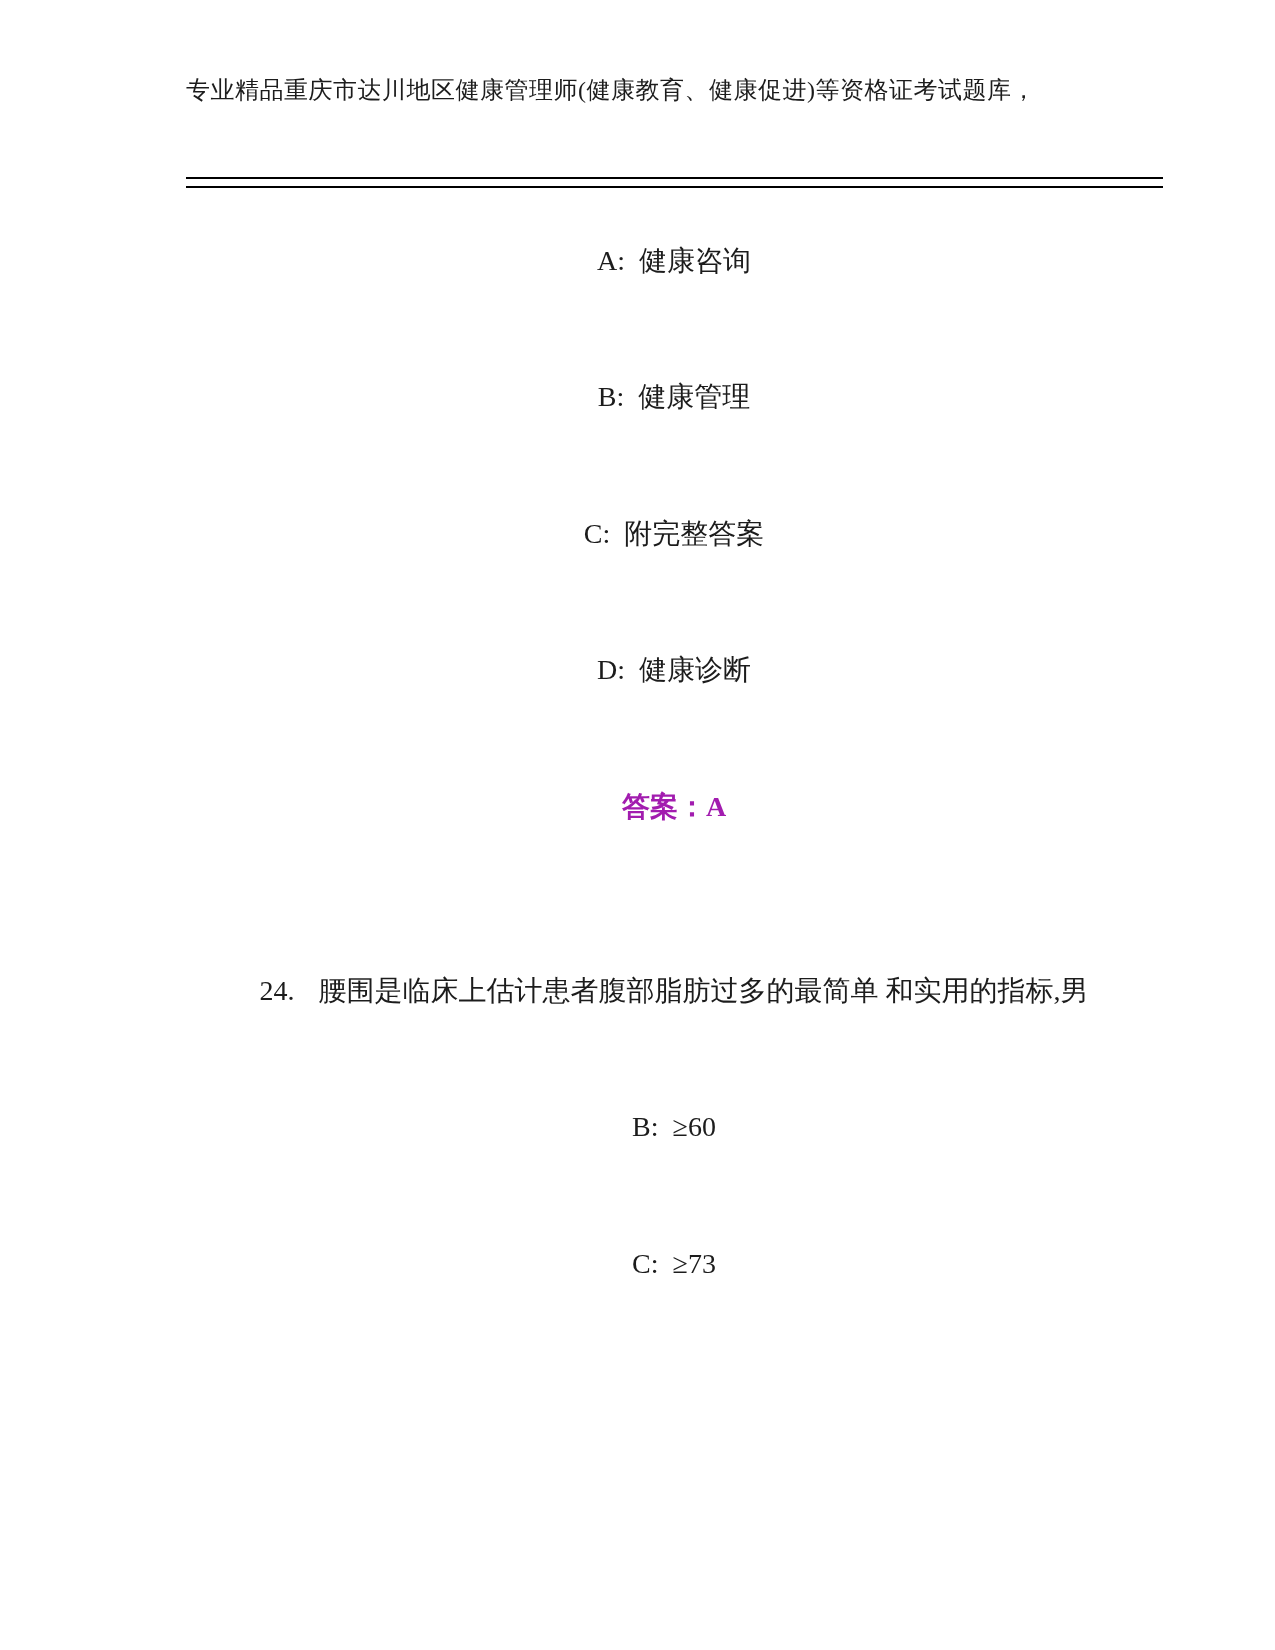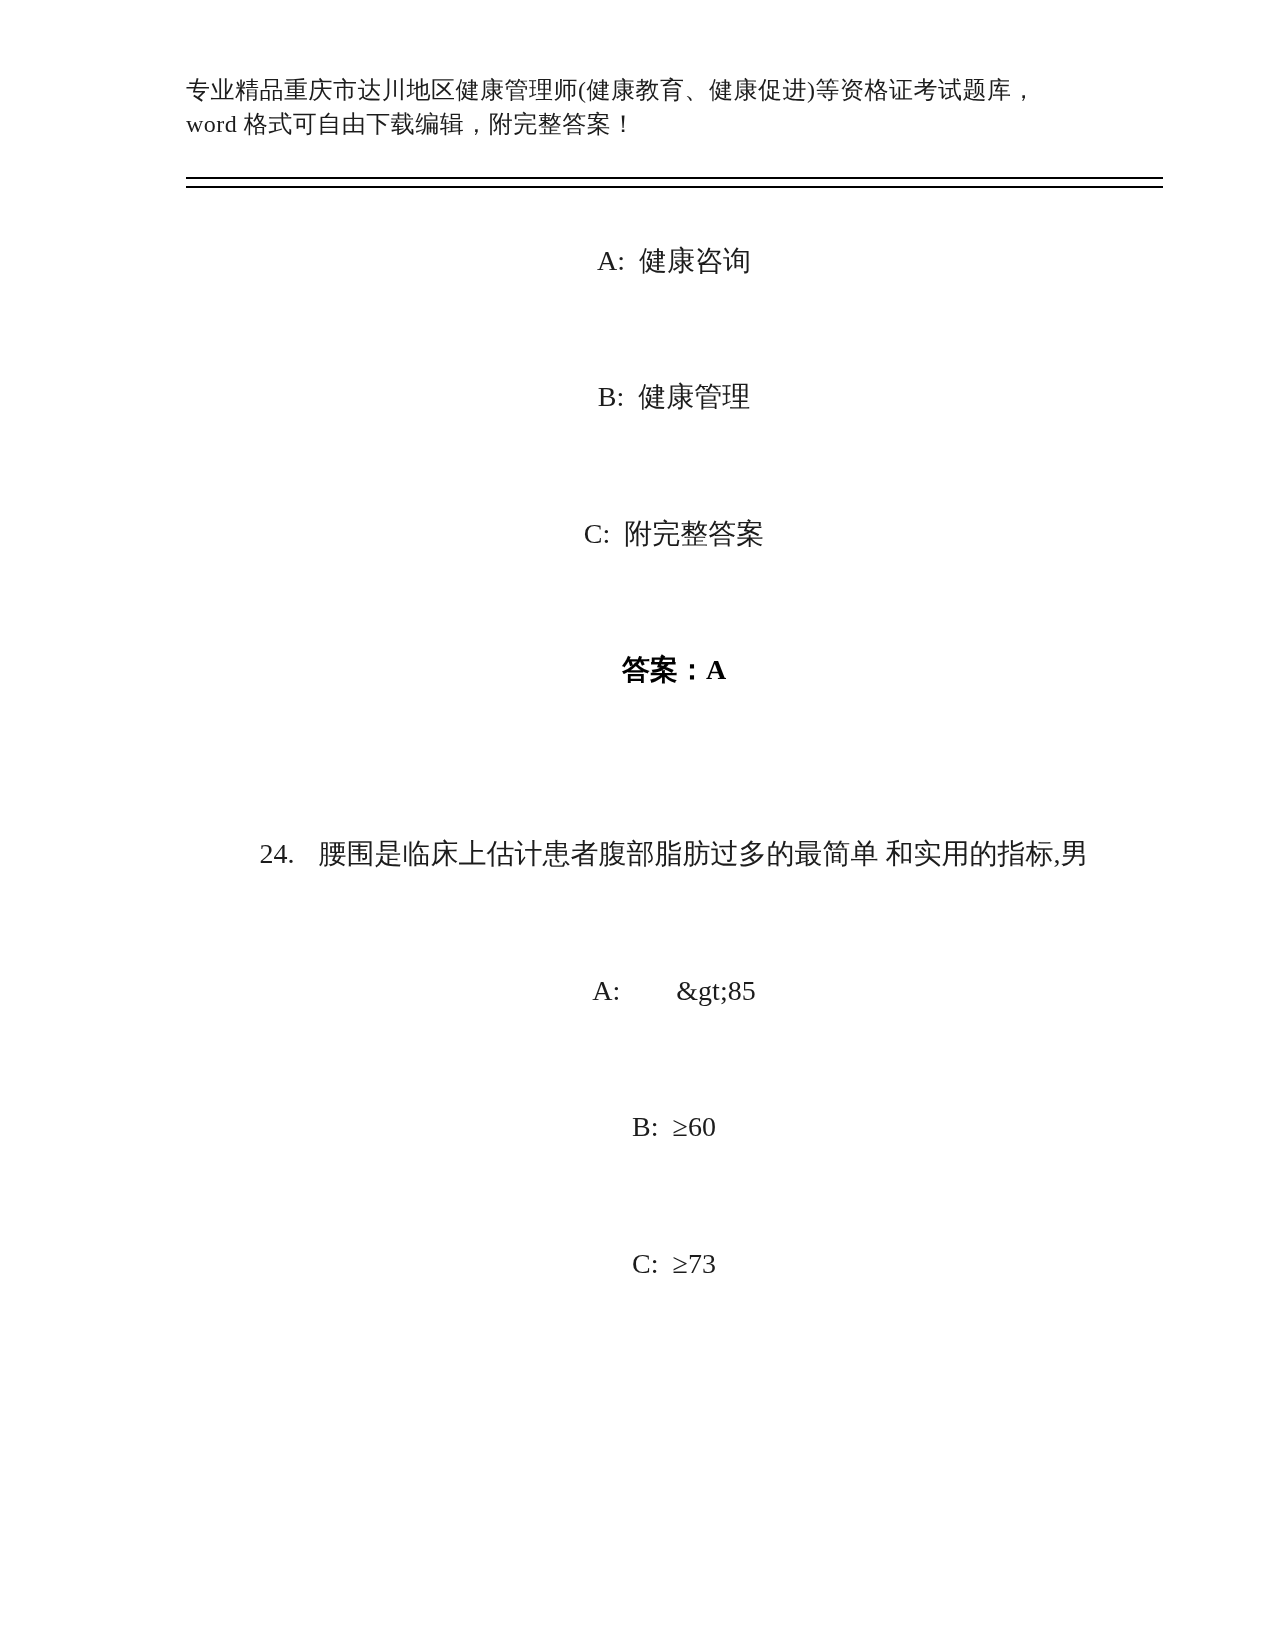--- a/index.html
+++ b/index.html
@@ -19,57 +19,56 @@
   }
   .content{
     position:absolute;left:186px;top:192px;width:920px;
     font-size:28px;
   }
   .block{margin:0 0 47.5px 0;text-align:center;}
   .block:last-child{margin-bottom:0;}
   .line{line-height:45.5px;white-space:pre-wrap;}
   .q-num{margin-right:24px;}
   .opt-label{margin-right:14px;}
-  .answer{font-weight:bold;color:#000000;}
+  .answer{font-weight:bold;color:#a21caf;}
 </style>
 </head>
 <body>
 
 <div class="page">
 
   <header class="doc-header">
     <div class="h-line">专业精品重庆市达川地区健康管理师(健康教育、健康促进)等资格证考试题库，</div>
-    <div class="h-line">word 格式可自由下载编辑，附完整答案！</div>
   </header>
 
   <div class="divider"></div>
 
   <main class="content">
 
     <section class="block">
       <div class="line option">
         <span class="opt-label">A:</span><span class="opt-text">健康咨询</span>
       </div>
       <div class="line option">
         <span class="opt-label">B:</span><span class="opt-text">健康管理</span>
       </div>
       <div class="line option">
         <span class="opt-label">C:</span><span class="opt-text">附完整答案</span>
       </div>
+      <div class="line option">
+        <span class="opt-label">D:</span><span class="opt-text">健康诊断</span>
+      </div>
       <div class="line answer">
         <span class="ans-label">答案：</span><span class="ans-value">A</span>
       </div>
     </section>
 
     <section class="block">
       <div class="line question">
         <span class="q-num">24.</span><span class="q-text">腰围是临床上估计患者腹部脂肪过多的最简单 和实用的指标,男</span>
-      </div>
-      <div class="line option">
-        <span class="opt-label">A:</span><span class="opt-text">      &amp;gt;85</span>
       </div>
       <div class="line option">
         <span class="opt-label">B:</span><span class="opt-text">≥60</span>
       </div>
       <div class="line option">
         <span class="opt-label">C:</span><span class="opt-text">≥73</span>
       </div>
       <div class="line option">
         
       </div>

